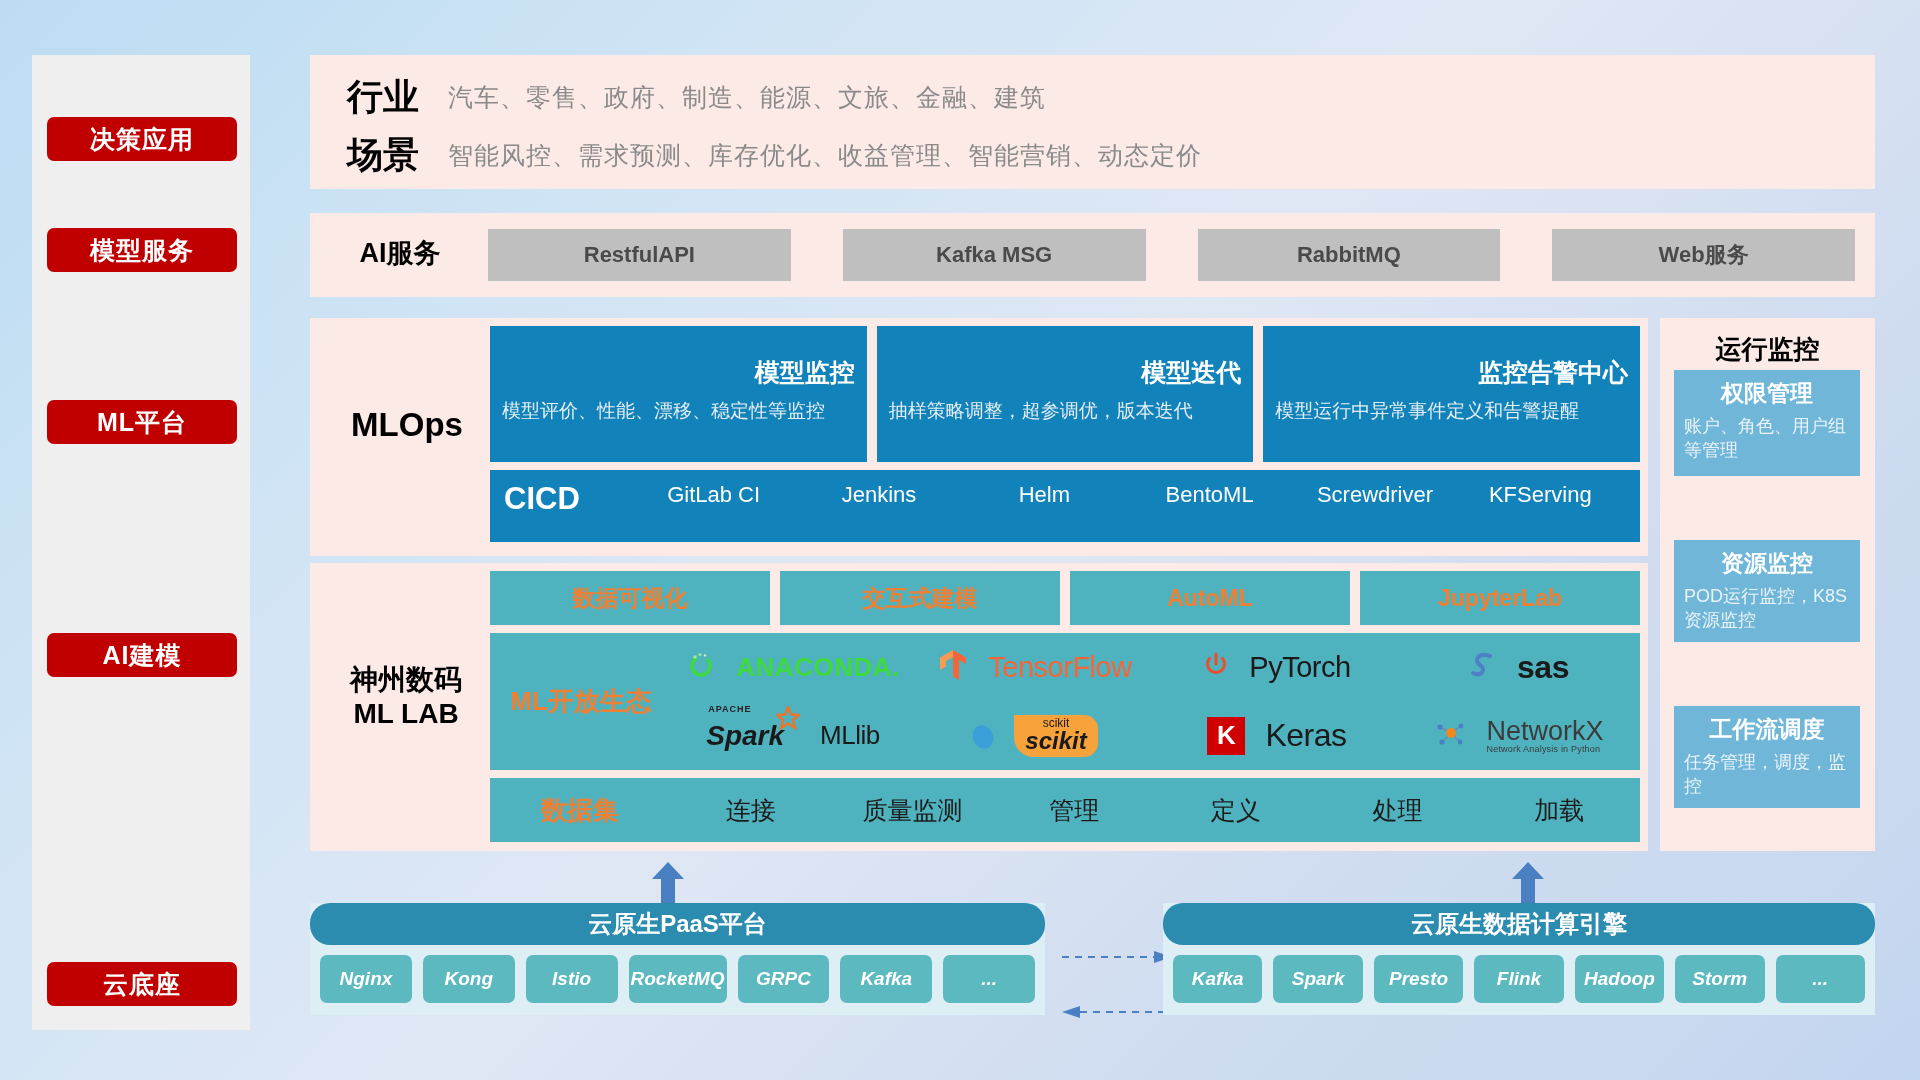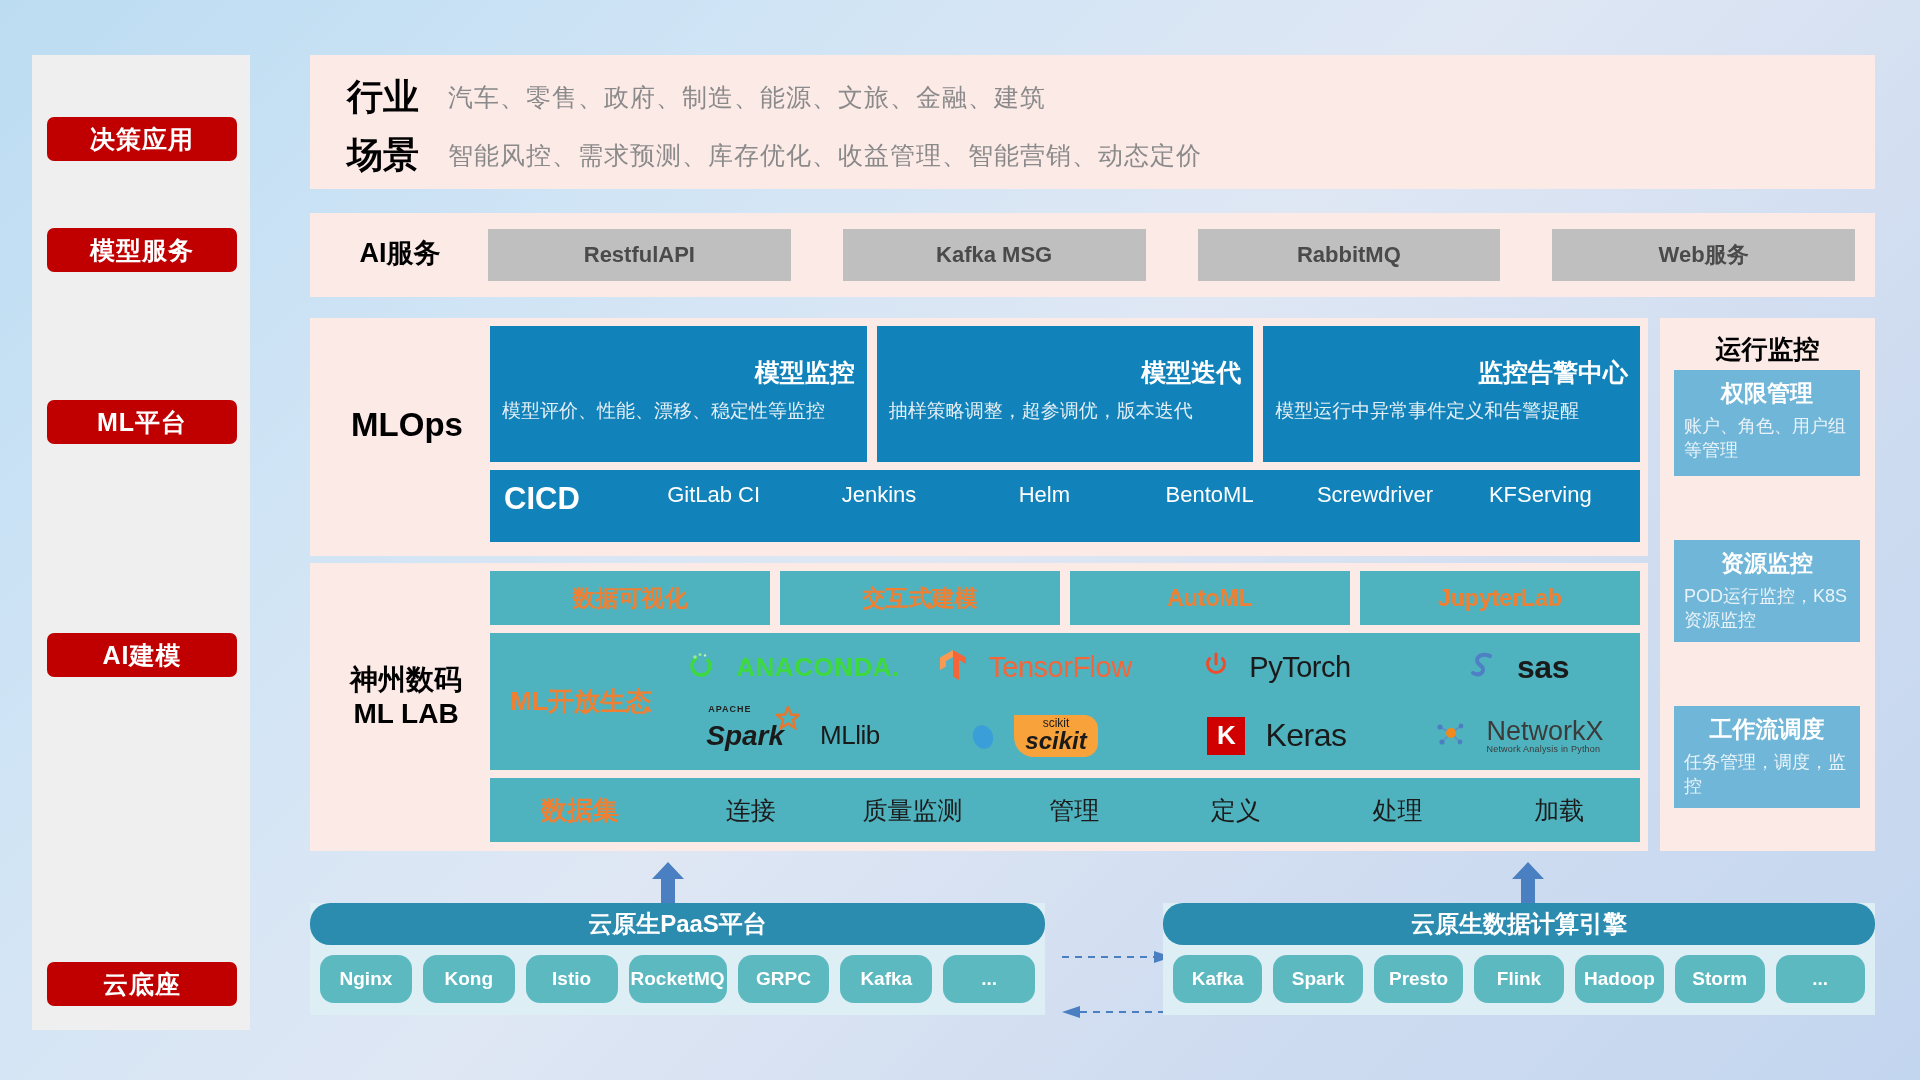--- a/index.html
+++ b/index.html
@@ -160,24 +160,24 @@
   .cloud-group { position: absolute; background: #ddeef5; padding: 0; }
   .cloud-header {
     height: 42px; background: #2b8cb0; color: #ffffff;
     font-size: 24px; font-weight: bold;
     display: flex; align-items: center; justify-content: center; border-radius: 20px;
   }
   .cloud-chips {
     display: flex; gap: 11px; padding: 10px 10px 12px 10px;
   }
   .cloud-chip {
-    flex: 1; height: 48px; background: #5cb9c0; border-radius: 14px;
+    flex: 1; height: 48px; background: #5cb9c0; border-radius: 7px;
     color: #ffffff; font-size: 19px; font-weight: bold;
     display: flex; align-items: center; justify-content: center;
-    text-align: center; line-height: 1.06; padding: 0 2px;
+    text-align: center; line-height: 1.06; padding: 0 2px; font-style: italic;
   }
 
   .up-arrow { position: absolute; width: 36px; height: 42px; }
 
   .dashed-link { position: absolute; }
 </style>
 </head>
 <body>
 
 <div id="left-rail">

